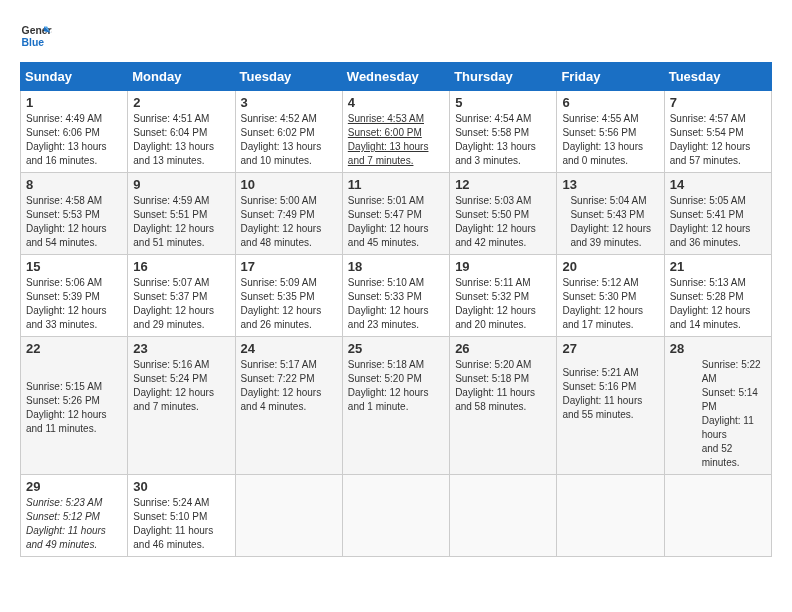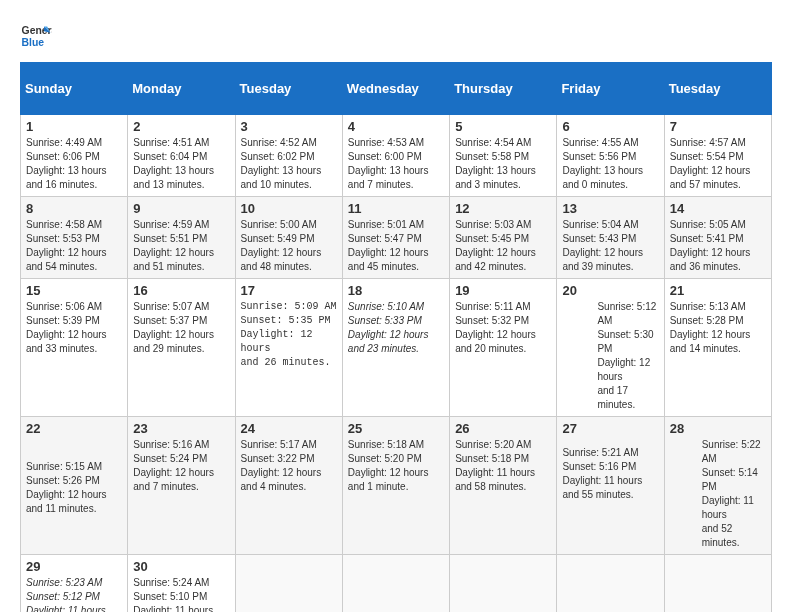--- a/index.html
+++ b/index.html
@@ -38,21 +38,21 @@
       color: #555;
     }
     table {
       width: 100%;
       border-collapse: collapse;
       font-size: 11px;
     }
     thead tr th {
       background-color: #1a6fc4;
       color: #fff;
-      padding: 18px 4px;
+      padding: 6px 4px;
       text-align: left;
       font-size: 13px;
       font-weight: bold;
       border: 1px solid #1a6fc4;
     }
     tbody tr td {
       border: 1px solid #ccc;
       vertical-align: top;
       padding: 4px 5px;
       height: 80px;
@@ -126,21 +126,21 @@
         </td>
         <td>
           <span class="day-num">3</span>
           <div class="day-info" style="white-space: pre-line;">Sunrise: 4:52 AM
 Sunset: 6:02 PM
 Daylight: 13 hours
 and 10 minutes.</div>
         </td>
         <td>
           <span class="day-num">4</span>
-          <div class="day-info" style="white-space: pre-line;">Sunrise: 4:53 AM
+          <div class="day-info" style="white-space: pre-line; text-decoration: underline;">Sunrise: 4:53 AM
 Sunset: 6:00 PM
 Daylight: 13 hours
 and 7 minutes.</div>
         </td>
         <td>
           <span class="day-num">5</span>
           <div class="day-info" style="white-space: pre-line;">Sunrise: 4:54 AM
 Sunset: 5:58 PM
 Daylight: 13 hours
 and 3 minutes.</div>
@@ -171,41 +171,41 @@
         <td>
           <span class="day-num">9</span>
           <div class="day-info" style="white-space: pre-line;">Sunrise: 4:59 AM
 Sunset: 5:51 PM
 Daylight: 12 hours
 and 51 minutes.</div>
         </td>
         <td>
           <span class="day-num">10</span>
           <div class="day-info" style="white-space: pre-line;">Sunrise: 5:00 AM
-Sunset: 5:49 PM
+Sunset: 7:49 PM
 Daylight: 12 hours
 and 48 minutes.</div>
         </td>
         <td>
           <span class="day-num">11</span>
           <div class="day-info" style="white-space: pre-line;">Sunrise: 5:01 AM
 Sunset: 5:47 PM
 Daylight: 12 hours
 and 45 minutes.</div>
         </td>
         <td>
           <span class="day-num">12</span>
           <div class="day-info" style="white-space: pre-line;">Sunrise: 5:03 AM
-Sunset: 5:45 PM
+Sunset: 5:50 PM
 Daylight: 12 hours
 and 42 minutes.</div>
         </td>
         <td>
           <span class="day-num">13</span>
-          <div class="day-info" style="white-space: pre-line;">Sunrise: 5:04 AM
+          <div class="day-info" style="white-space: pre-line; margin-left: 8px;">Sunrise: 5:04 AM
 Sunset: 5:43 PM
 Daylight: 12 hours
 and 39 minutes.</div>
         </td>
         <td>
           <span class="day-num">14</span>
           <div class="day-info" style="white-space: pre-line;">Sunrise: 5:05 AM
 Sunset: 5:41 PM
 Daylight: 12 hours
 and 36 minutes.</div>
@@ -221,42 +221,42 @@
         </td>
         <td>
           <span class="day-num">16</span>
           <div class="day-info" style="white-space: pre-line;">Sunrise: 5:07 AM
 Sunset: 5:37 PM
 Daylight: 12 hours
 and 29 minutes.</div>
         </td>
         <td>
           <span class="day-num">17</span>
-          <div class="day-info" style="white-space: pre-line; font-family: Liberation Mono, monospace;">Sunrise: 5:09 AM
+          <div class="day-info" style="white-space: pre-line;">Sunrise: 5:09 AM
 Sunset: 5:35 PM
 Daylight: 12 hours
 and 26 minutes.</div>
         </td>
         <td>
           <span class="day-num">18</span>
-          <div class="day-info" style="white-space: pre-line; font-style: italic;">Sunrise: 5:10 AM
+          <div class="day-info" style="white-space: pre-line;">Sunrise: 5:10 AM
 Sunset: 5:33 PM
 Daylight: 12 hours
 and 23 minutes.</div>
         </td>
         <td>
           <span class="day-num">19</span>
           <div class="day-info" style="white-space: pre-line;">Sunrise: 5:11 AM
 Sunset: 5:32 PM
 Daylight: 12 hours
 and 20 minutes.</div>
         </td>
         <td>
           <span class="day-num">20</span>
-          <div class="day-info" style="white-space: pre-line; margin-left: 35px;">Sunrise: 5:12 AM
+          <div class="day-info" style="white-space: pre-line;">Sunrise: 5:12 AM
 Sunset: 5:30 PM
 Daylight: 12 hours
 and 17 minutes.</div>
         </td>
         <td>
           <span class="day-num">21</span>
           <div class="day-info" style="white-space: pre-line;">Sunrise: 5:13 AM
 Sunset: 5:28 PM
 Daylight: 12 hours
 and 14 minutes.</div>
@@ -273,21 +273,21 @@
         <td>
           <span class="day-num">23</span>
           <div class="day-info" style="white-space: pre-line;">Sunrise: 5:16 AM
 Sunset: 5:24 PM
 Daylight: 12 hours
 and 7 minutes.</div>
         </td>
         <td>
           <span class="day-num">24</span>
           <div class="day-info" style="white-space: pre-line;">Sunrise: 5:17 AM
-Sunset: 3:22 PM
+Sunset: 7:22 PM
 Daylight: 12 hours
 and 4 minutes.</div>
         </td>
         <td>
           <span class="day-num">25</span>
           <div class="day-info" style="white-space: pre-line;">Sunrise: 5:18 AM
 Sunset: 5:20 PM
 Daylight: 12 hours
 and 1 minute.</div>
         </td>

